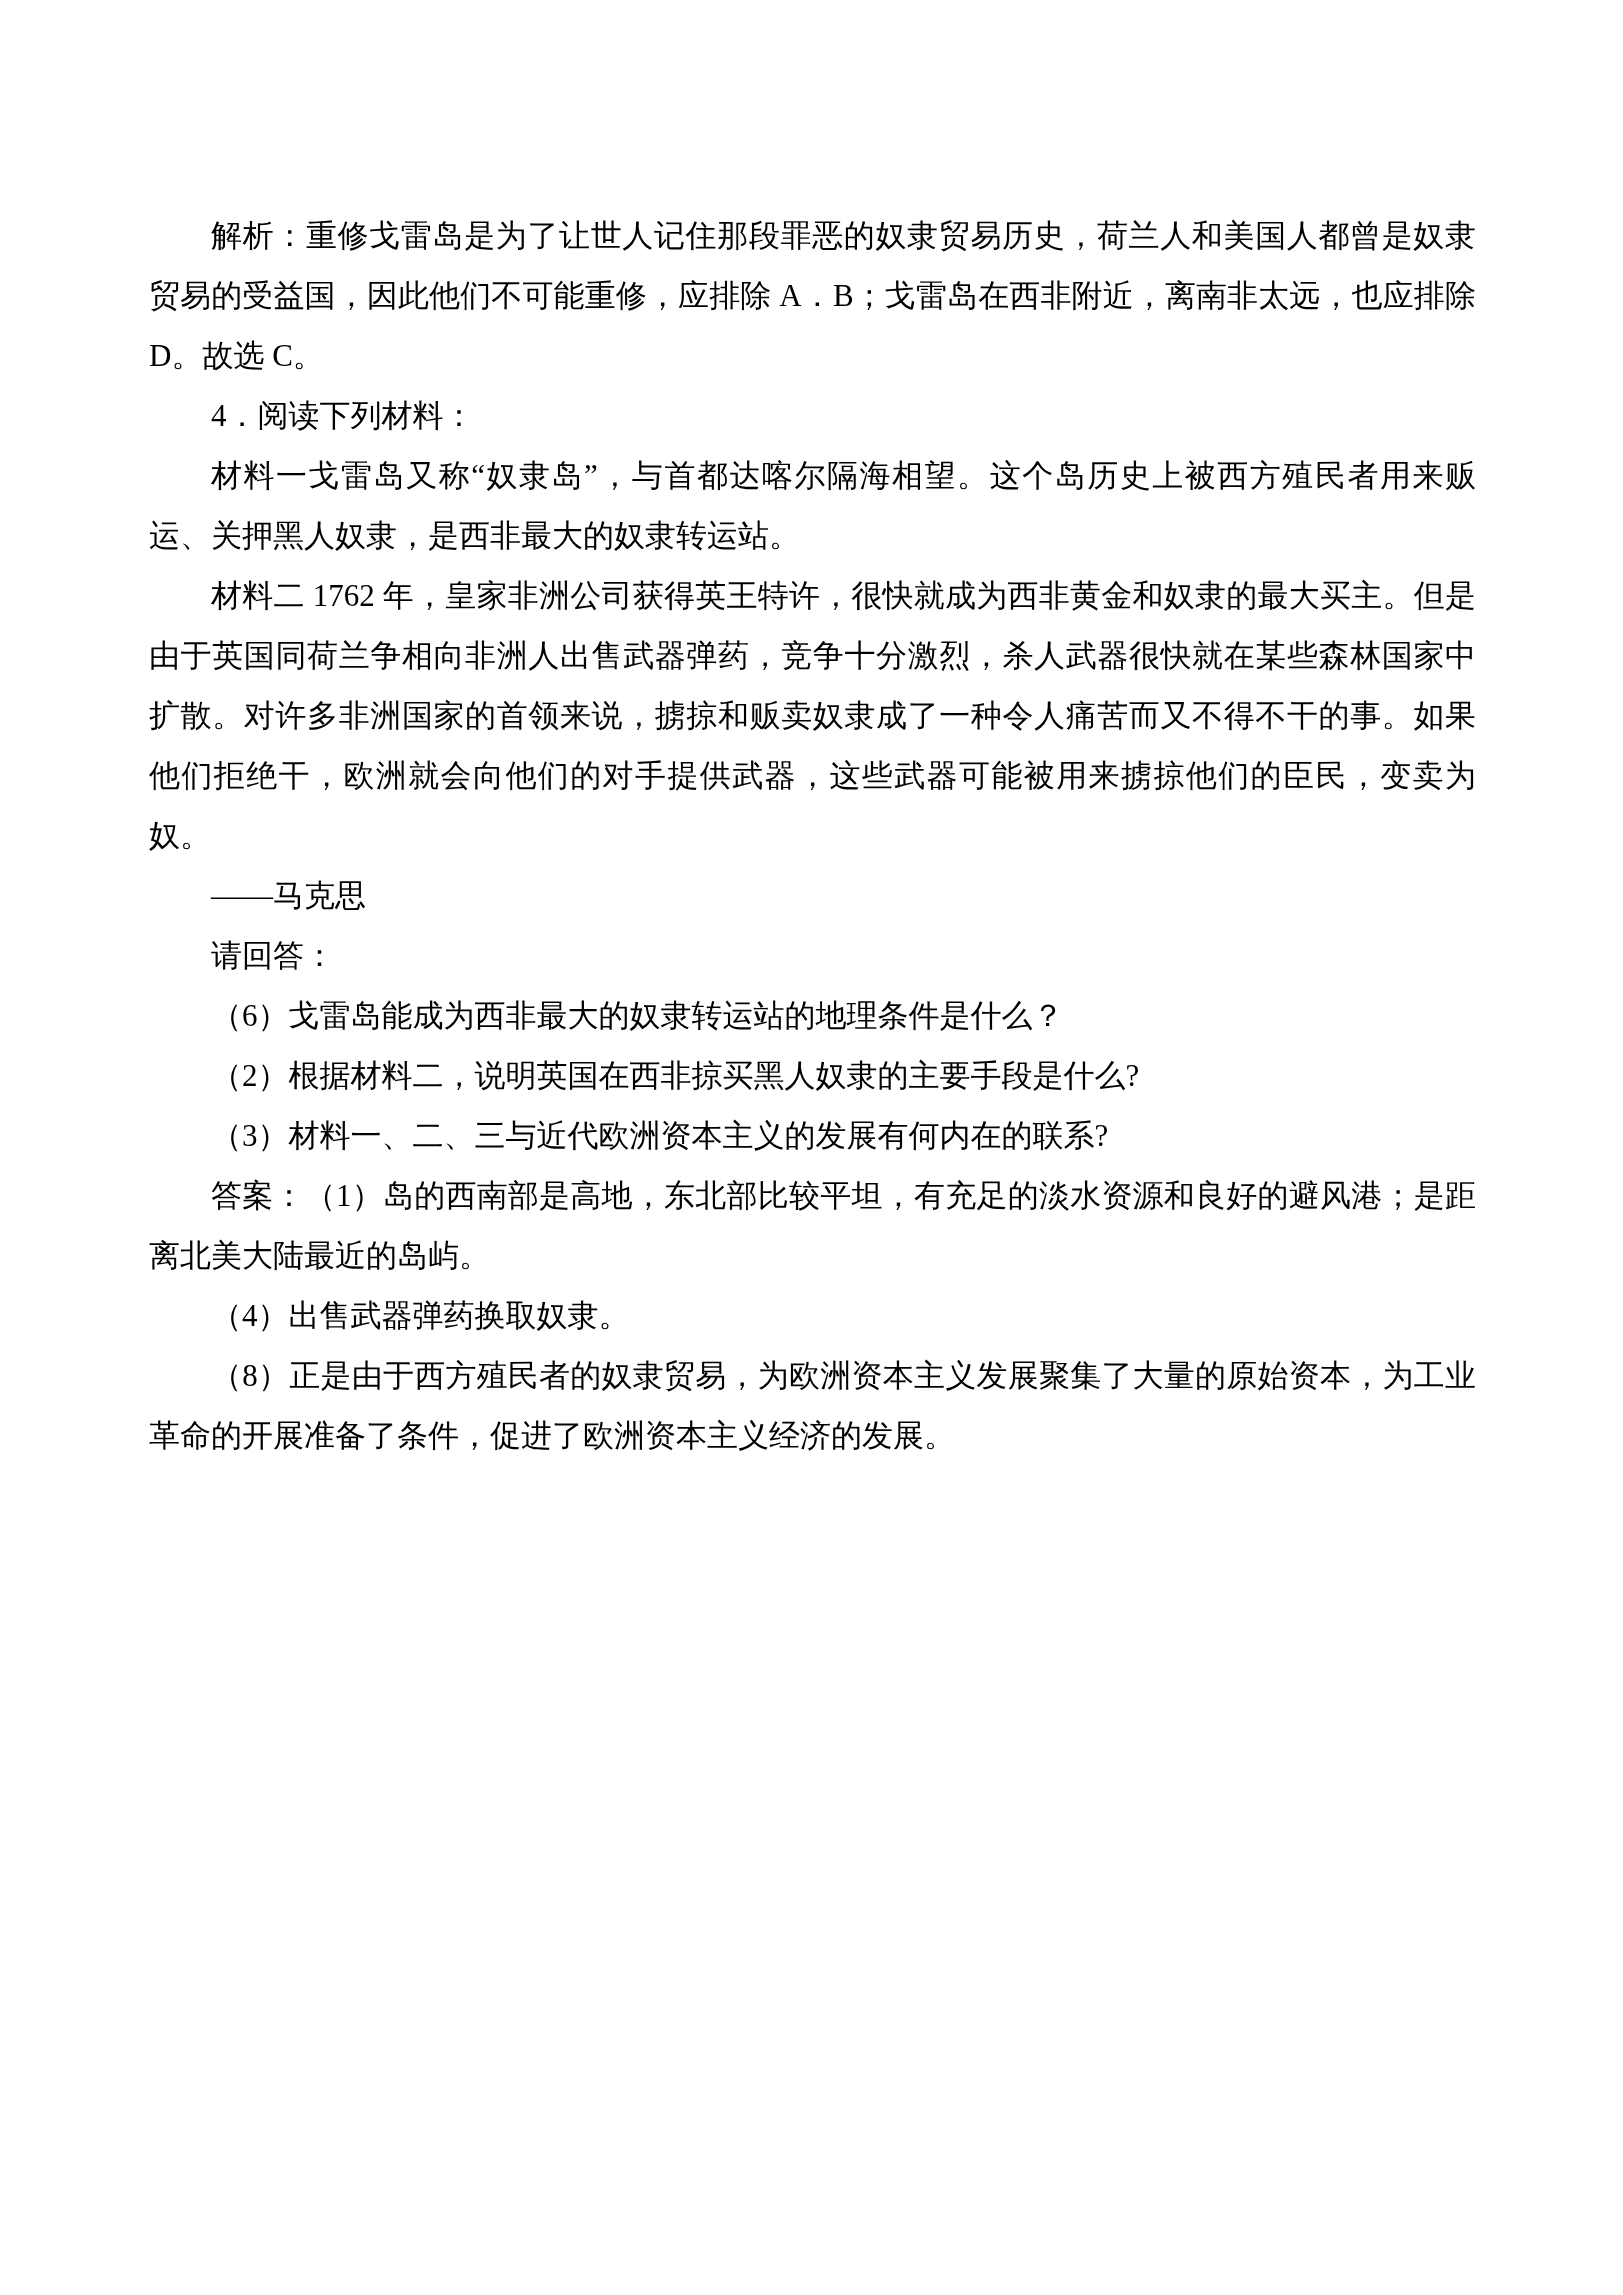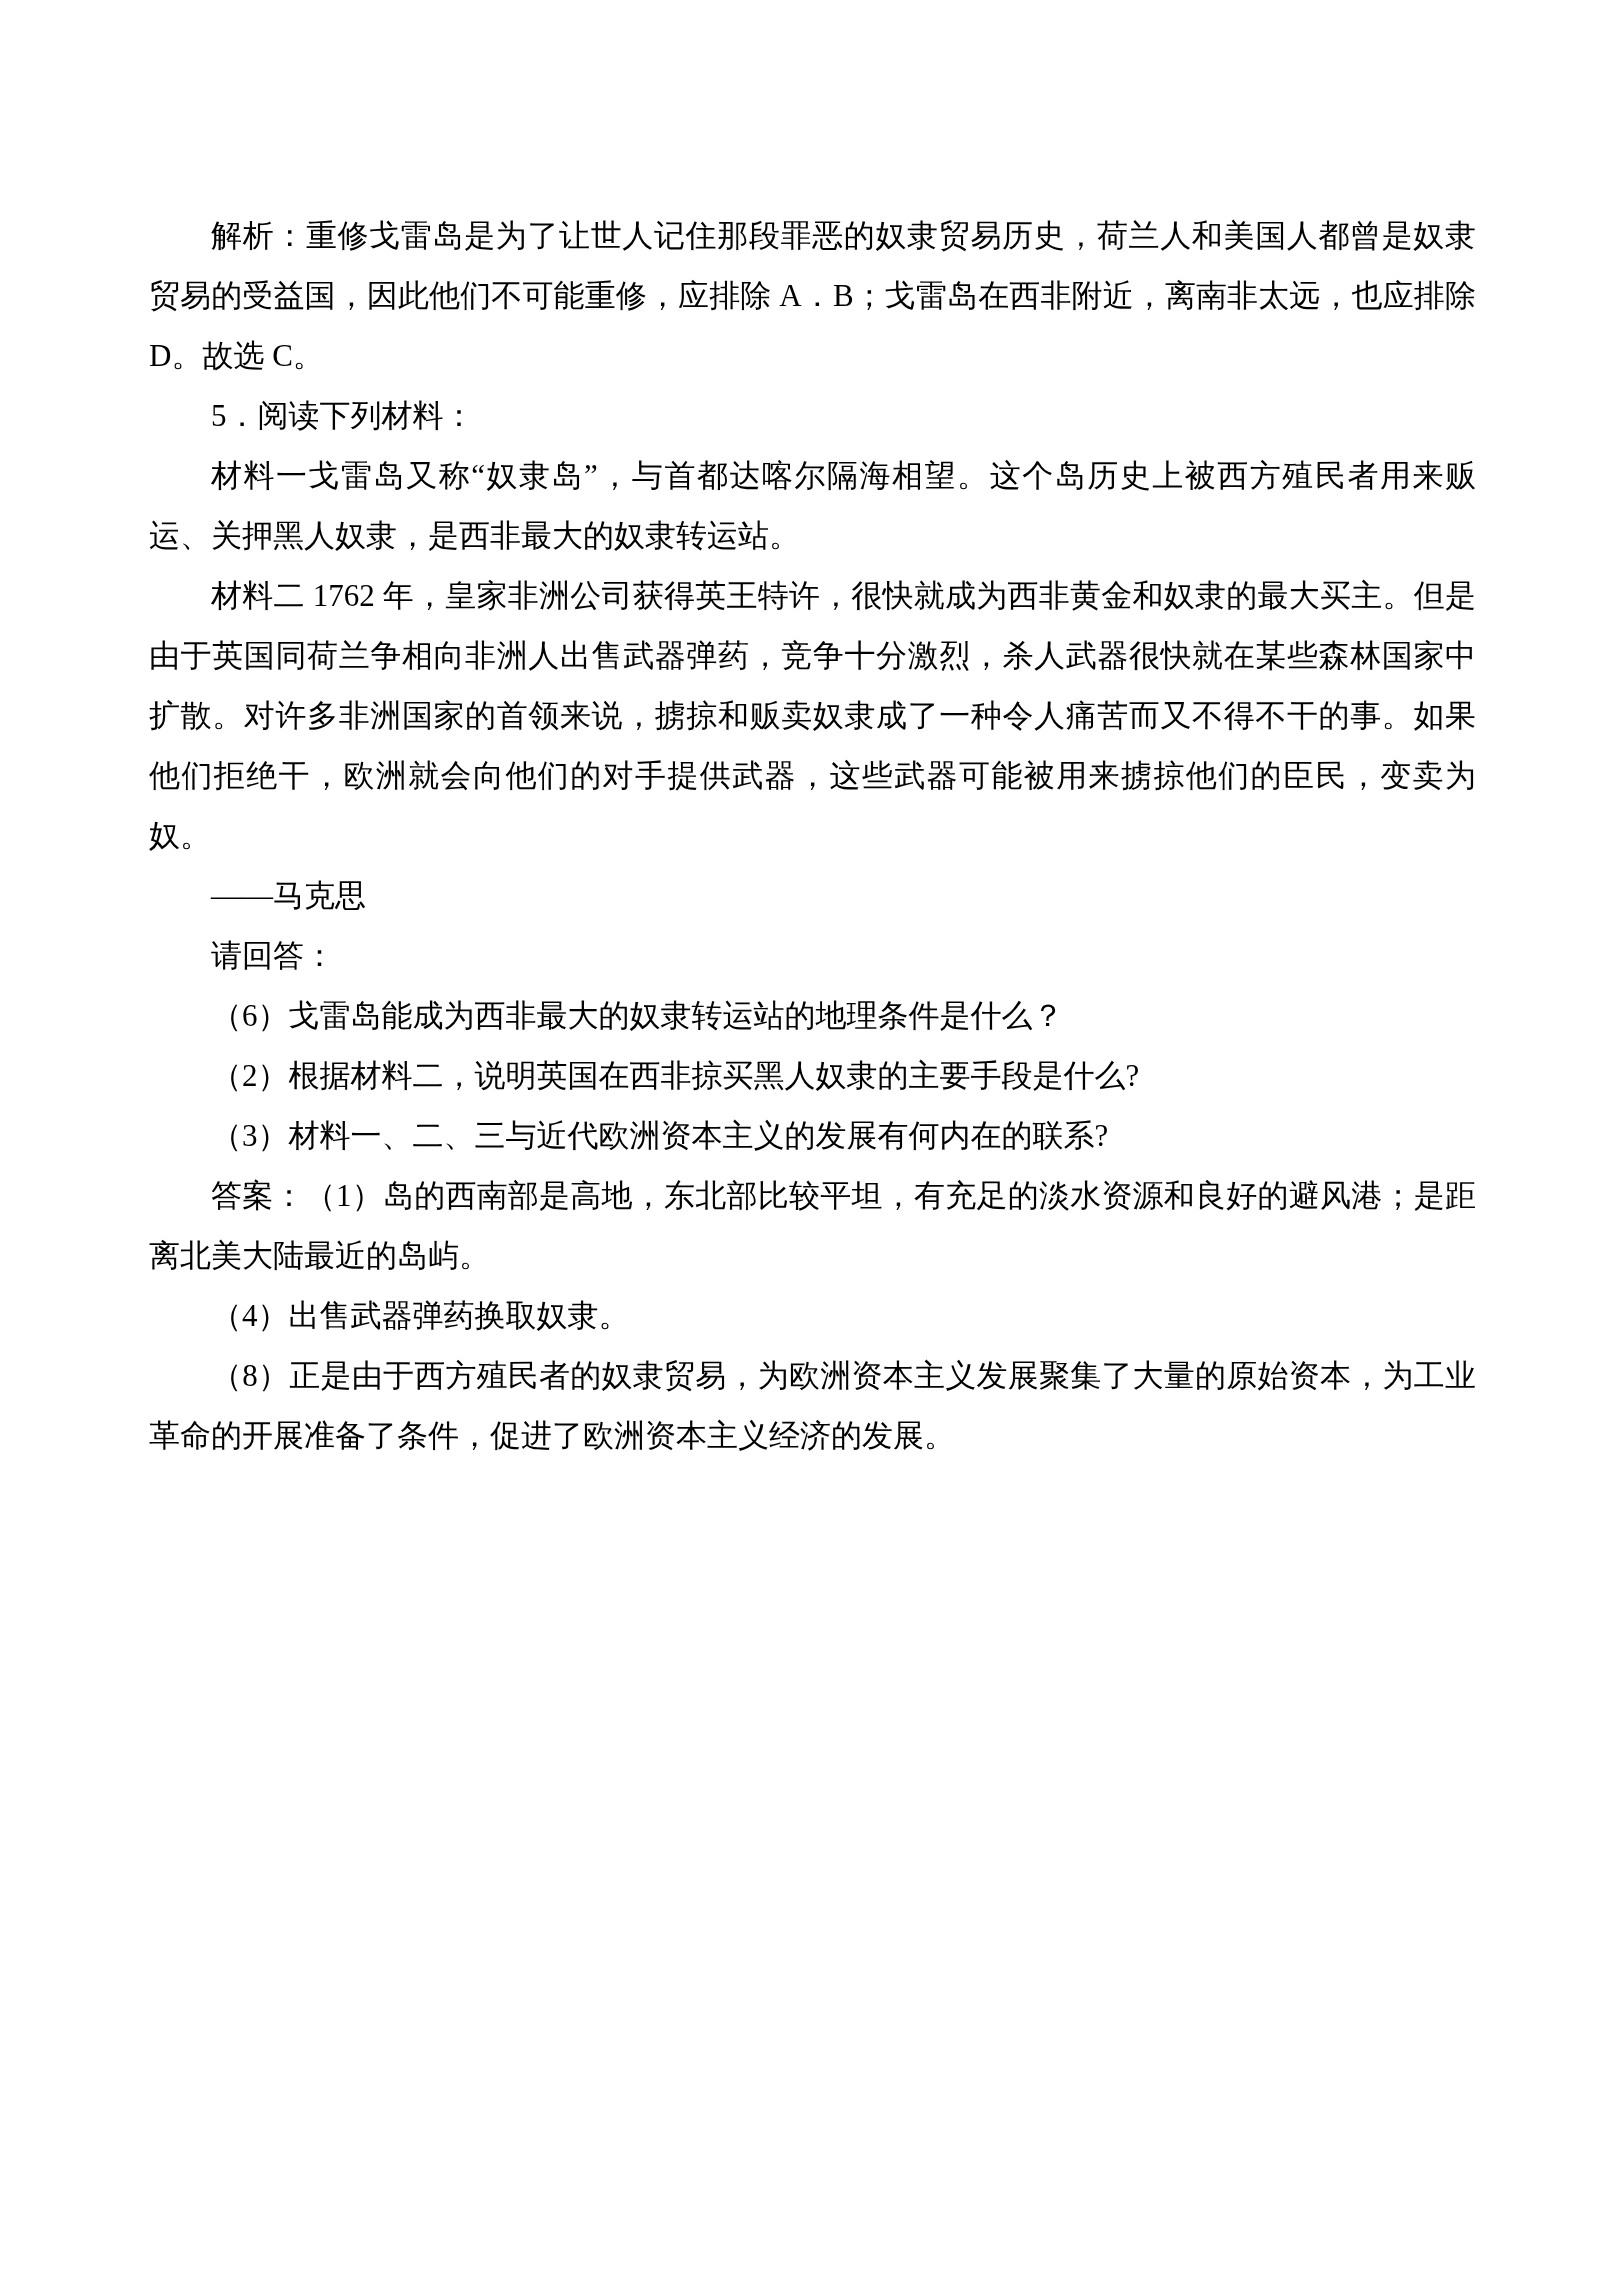--- a/index.html
+++ b/index.html
@@ -44,21 +44,21 @@
     line-height: 27px;
   }
 </style>
 </head>
 <body>
 
 <div class="page">
 
   <div class="doc-content">
     <p>解析：重修戈雷岛是为了让世人记住那段罪恶的奴隶贸易历史，荷兰人和美国人都曾是奴隶贸易的受益国，因此他们不可能重修，应排除 A．B；戈雷岛在西非附近，离南非太远，也应排除 D。故选 C。</p>
-    <p>5．阅读下列材料：</p>
+    <p>4．阅读下列材料：</p>
     <p>材料一戈雷岛又称“奴隶岛”，与首都达喀尔隔海相望。这个岛历史上被西方殖民者用来贩运、关押黑人奴隶，是西非最大的奴隶转运站。</p>
     <p>材料二 1762 年，皇家非洲公司获得英王特许，很快就成为西非黄金和奴隶的最大买主。但是由于英国同荷兰争相向非洲人出售武器弹药，竞争十分激烈，杀人武器很快就在某些森林国家中扩散。对许多非洲国家的首领来说，掳掠和贩卖奴隶成了一种令人痛苦而又不得不干的事。如果他们拒绝干，欧洲就会向他们的对手提供武器，这些武器可能被用来掳掠他们的臣民，变卖为奴。</p>
     <p>——马克思</p>
     <p>请回答：</p>
     <p>（6）戈雷岛能成为西非最大的奴隶转运站的地理条件是什么？</p>
     <p>（2）根据材料二，说明英国在西非掠买黑人奴隶的主要手段是什么?</p>
     <p>（3）材料一、二、三与近代欧洲资本主义的发展有何内在的联系?</p>
     <p>答案：（1）岛的西南部是高地，东北部比较平坦，有充足的淡水资源和良好的避风港；是距离北美大陆最近的岛屿。</p>
     <p>（4）出售武器弹药换取奴隶。</p>
     <p>（8）正是由于西方殖民者的奴隶贸易，为欧洲资本主义发展聚集了大量的原始资本，为工业革命的开展准备了条件，促进了欧洲资本主义经济的发展。</p>

